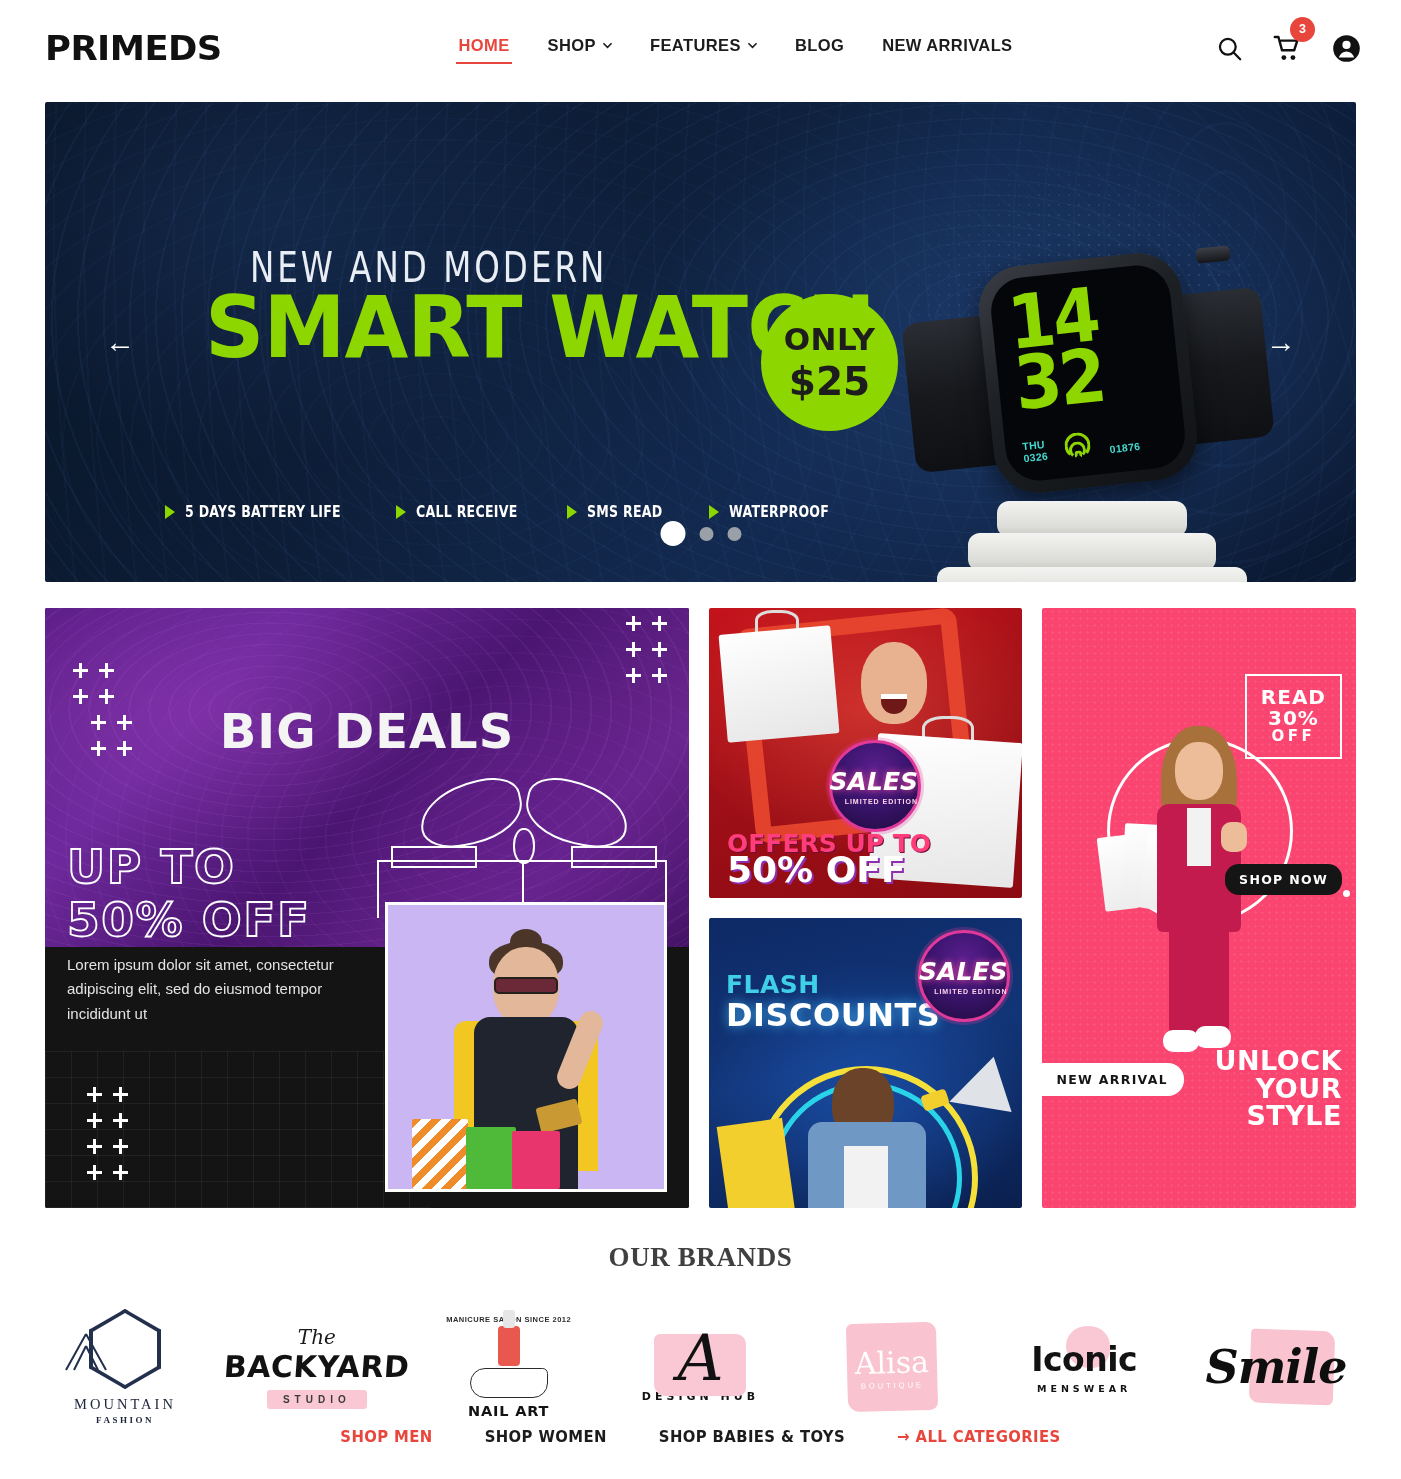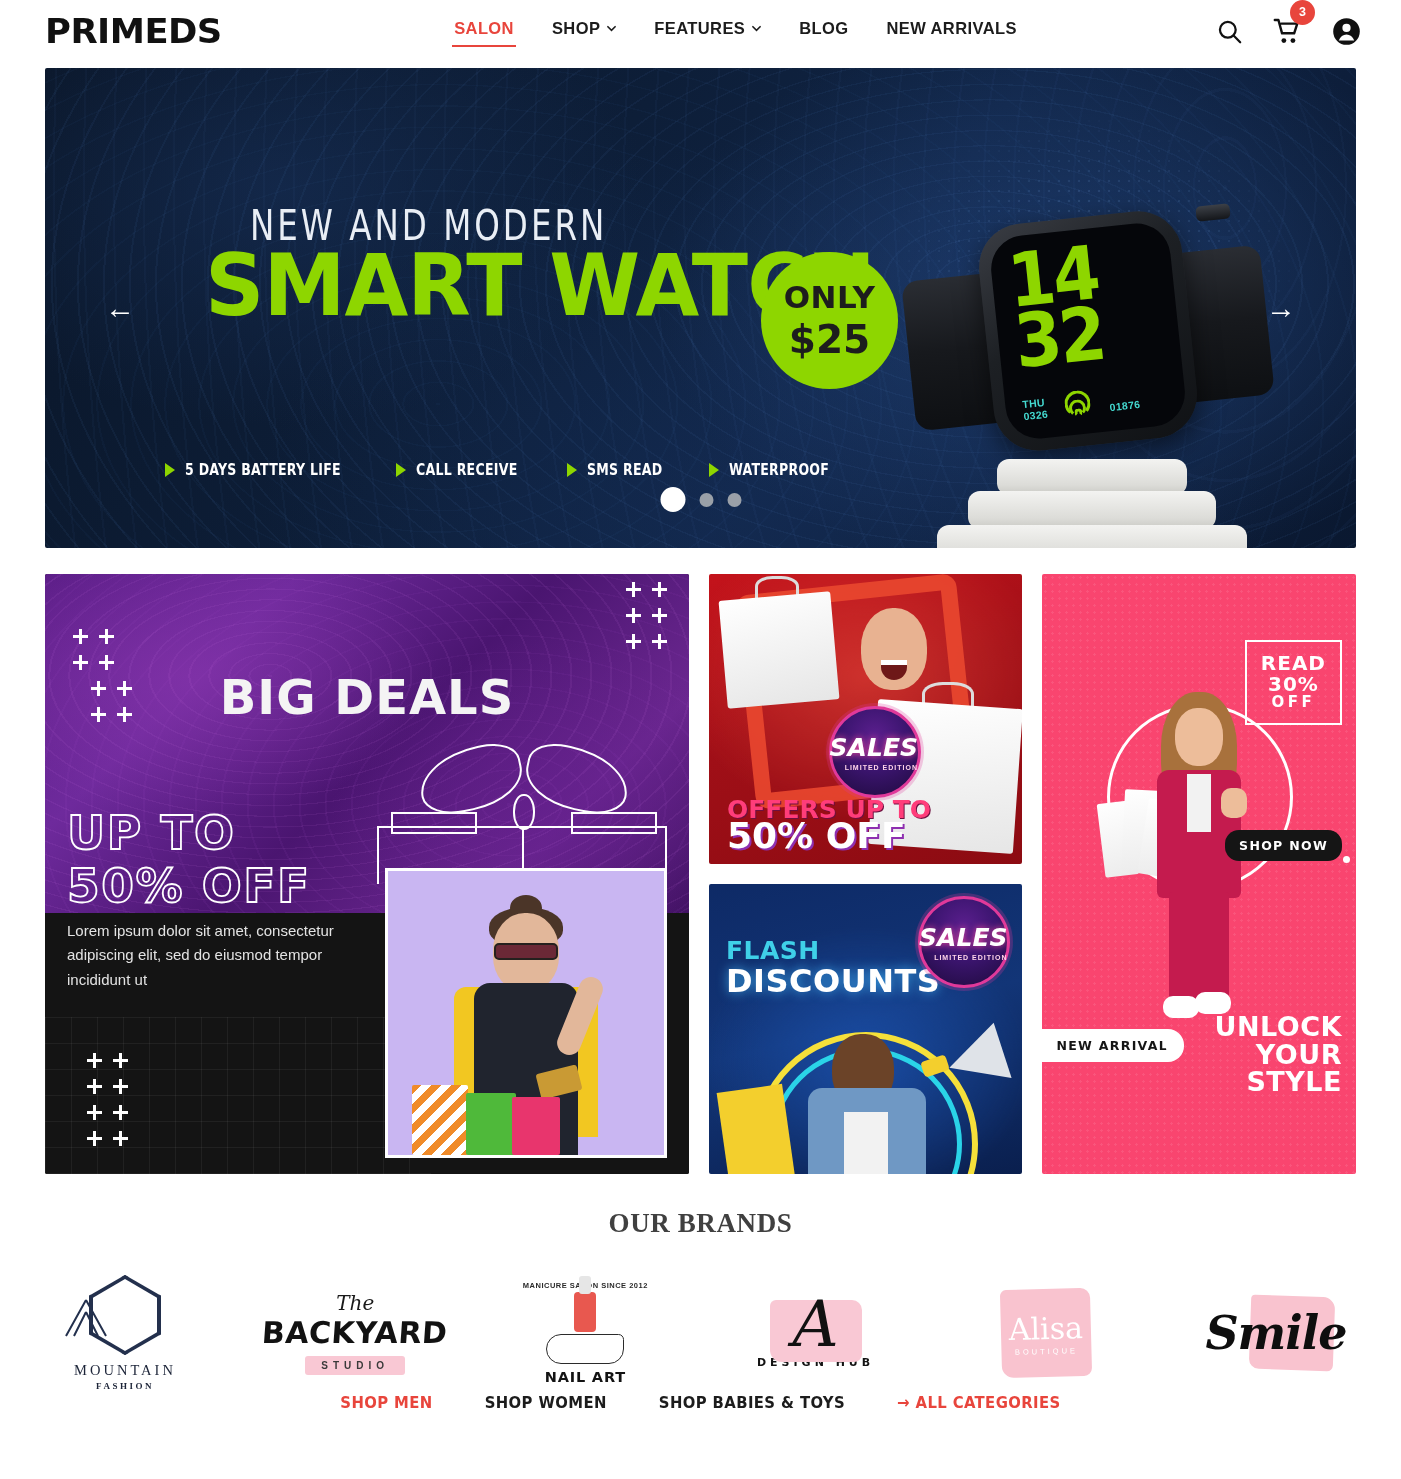--- a/index.html
+++ b/index.html
@@ -6,21 +6,21 @@
   html, body {
     width: 1401px;
     background: #ffffff;
     font-family: "Liberation Sans", sans-serif;
     -webkit-font-smoothing: antialiased;
   }
   .page { width: 1401px; height: 1479px; position: relative; overflow: hidden; background:#fff; }
 
   
   .header {
-    height: 68px;
+    height: 102px;
     display: flex;
     align-items: center;
     padding: 0 40px 6px 45px;
   }
   .logo {
     font-size: 34px;
     font-weight: 900;
     letter-spacing: -0.5px;
     color: #111111;
     font-family: "DejaVu Sans", sans-serif;
@@ -92,21 +92,21 @@
       repeating-radial-gradient(ellipse 260px 420px at 90% 25%, rgba(80,130,200,.10) 0 2px, rgba(0,0,0,0) 2px 30px);
   }
   .hero-dots {
     position: absolute; right: 4%; top: 8%;
     width: 420px; height: 330px; opacity: .4;
     background-image: radial-gradient(circle, rgba(120,170,230,.55) 1.3px, transparent 1.6px);
     background-size: 10px 10px;
     -webkit-mask-image: radial-gradient(ellipse at 50% 50%, #000 20%, transparent 72%);
     mask-image: radial-gradient(ellipse at 50% 50%, #000 20%, transparent 72%);
   }
-  .hero-content { position: absolute; left: 0; top: 8px; width: 100%; height: 100%; }
+  .hero-content { position: absolute; left: 0; top: 16px; width: 100%; height: 100%; }
   .hero-title-sm {
     position: absolute; left: 205px; top: 125px;
     font-size: 42px; font-weight: 300;
     letter-spacing: 3.5px;
     color: #e9eef5;
     font-family: "DejaVu Sans Condensed","Liberation Sans", sans-serif;
     transform: scaleX(.86); transform-origin: left center;
   }
   .hero-title-lg {
     position: absolute; left: 160px; top: 167px;
@@ -489,21 +489,21 @@
 </head>
 <body>
 
 <div class="page">
 
   <div class="header">
     <div class="logo">PRIMEDS</div>
 
     <div class="nav">
       <div class="nav-item active">
-        <span>SALON</span>
+        <span>HOME</span>
       </div>
       <div class="nav-item">
         <span>SHOP</span>
         <svg class="chev" viewBox="0 0 10 10">
           <path d="M1 3 L5 7 L9 3" stroke="#1c1c1c" stroke-width="1.8" fill="none" stroke-linecap="round"></path>
         </svg>
       </div>
       <div class="nav-item">
         <span>FEATURES</span>
         <svg class="chev" viewBox="0 0 10 10">
@@ -806,20 +806,25 @@
       <div class="bd-dh">DESIGN HUB</div>
     </div>
 
     <div class="brand">
       <div class="bd-alisa-blob">
         <div class="bd-alisa">Alisa</div>
         <div class="bd-boutique">BOUTIQUE</div>
       </div>
     </div>
 
+    <div class="brand">
+      <div class="bd-iconic-blob"></div>
+      <div class="bd-iconic">Iconic</div>
+      <div class="bd-mens">MENSWEAR</div>
+    </div>
 
     <div class="brand">
       <div class="bd-smile-blob"></div>
       <div class="bd-smile">Smile</div>
     </div>
 
   </div>
 
   <div class="bottom-links">
     <div class="blink accent">SHOP MEN</div>

